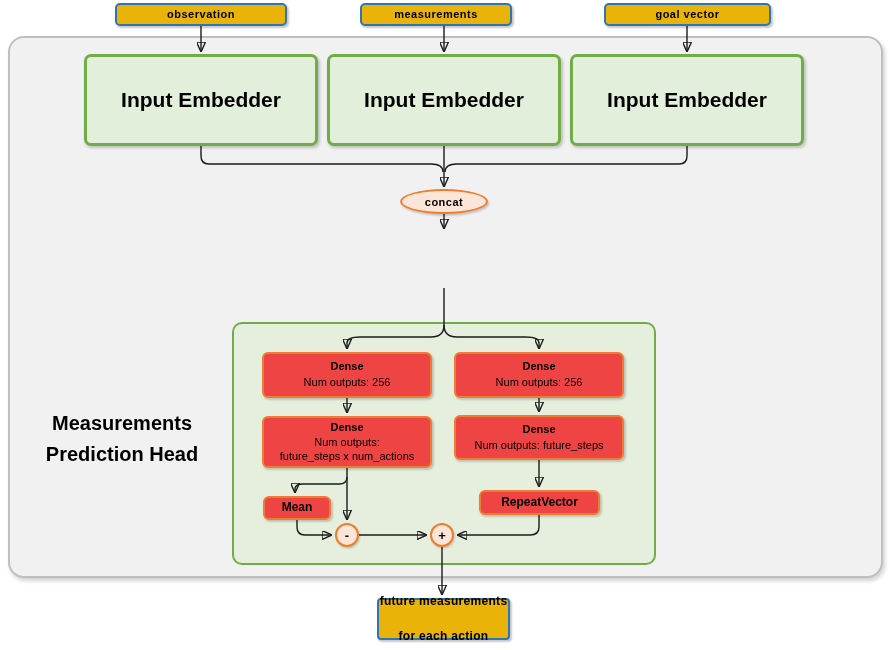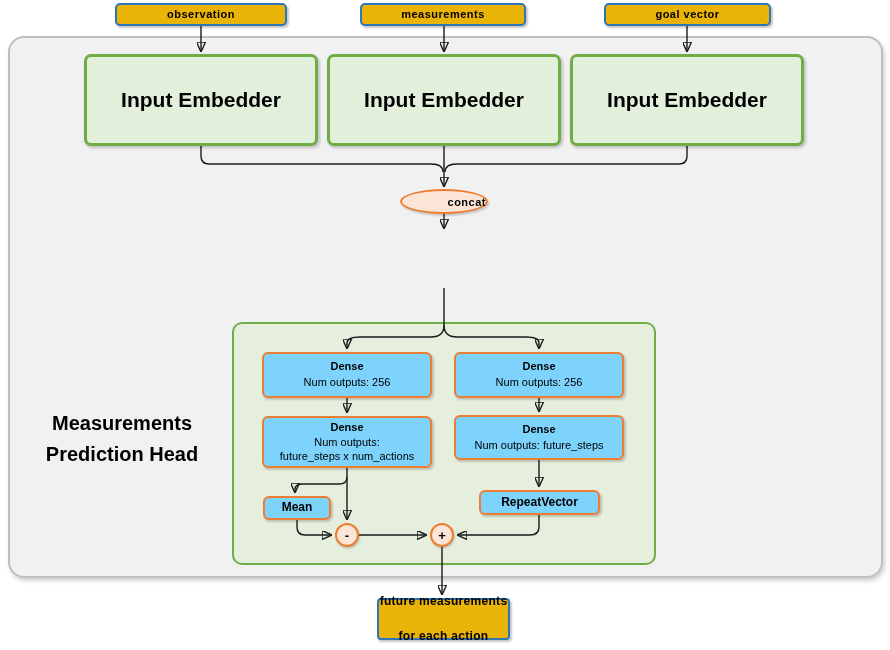--- a/index.html
+++ b/index.html
@@ -31,29 +31,29 @@
     text-align:center;line-height:1.25;
   }
   
   .green-box{
     background:#e2efda;border:3px solid #70ad47;border-radius:7px;
     display:flex;align-items:center;justify-content:center;
     font-weight:bold;box-shadow:1.5px 2px 3px rgba(0,0,0,0.2);
   }
   
   .orange-box{
-    background:#7dd3fc;border:2.5px solid #ed7d31;border-radius:6px;
+    background:#ef4444;border:2.5px solid #ed7d31;border-radius:6px;
     display:flex;flex-direction:column;align-items:center;justify-content:center;
     font-size:11px;line-height:1.45;text-align:center;
     box-shadow:1.5px 2px 2px rgba(0,0,0,0.18);
   }
   .orange-box .bt{font-weight:bold;}
   .ellipse{
     background:#fbe5d6;border:2.5px solid #ed7d31;border-radius:50%;
-    display:flex;align-items:center;justify-content:flex-end;
+    display:flex;align-items:center;justify-content:center;
     font-size:11px;font-weight:bold;letter-spacing:0.5px;
     box-shadow:1.5px 2px 2px rgba(0,0,0,0.18);
   }
   .op-circle{
     width:24px;height:24px;background:#fbe5d6;border:2.5px solid #ed7d31;
     border-radius:50%;display:flex;align-items:center;justify-content:center;
     font-size:13px;font-weight:bold;line-height:1;
     box-shadow:1px 1.5px 2px rgba(0,0,0,0.18);
   }
   .ie-label{font-size:21px;text-align:center;}
@@ -72,21 +72,21 @@
 <div id="stage">
 
   <div class="abs gray-panel"></div>
   <div class="abs green-panel"></div>
 
   <div class="abs head-title">Measurements Prediction Head</div>
 
   <div class="abs blue-box" style="left:115px;top:3px;width:172px;height:23px;">
     <span>observation</span>
   </div>
-  <div class="abs blue-box" style="left:360px;top:3px;width:166px;height:23px;">
+  <div class="abs blue-box" style="left:360px;top:3px;width:152px;height:23px;">
     <span>measurements</span>
   </div>
   <div class="abs blue-box" style="left:604px;top:3px;width:167px;height:23px;">
     <span>goal vector</span>
   </div>
 
   <div class="abs green-box ie-label" style="left:84px;top:54px;width:234px;height:92px;">
     <span>Input Embedder</span>
   </div>
   <div class="abs green-box ie-label" style="left:327px;top:54px;width:234px;height:92px;">

